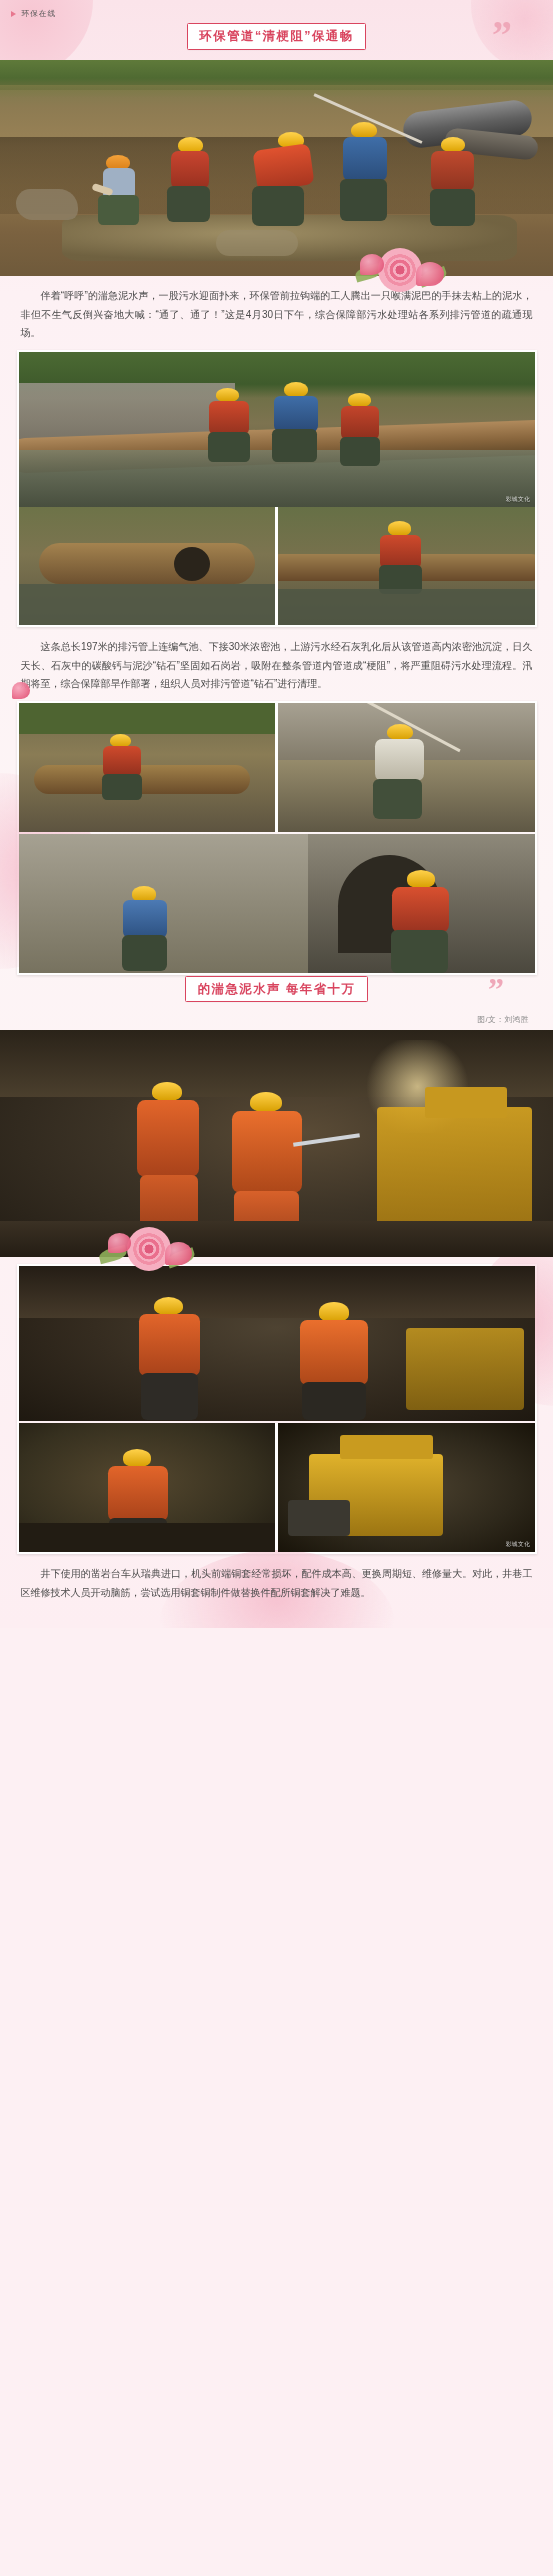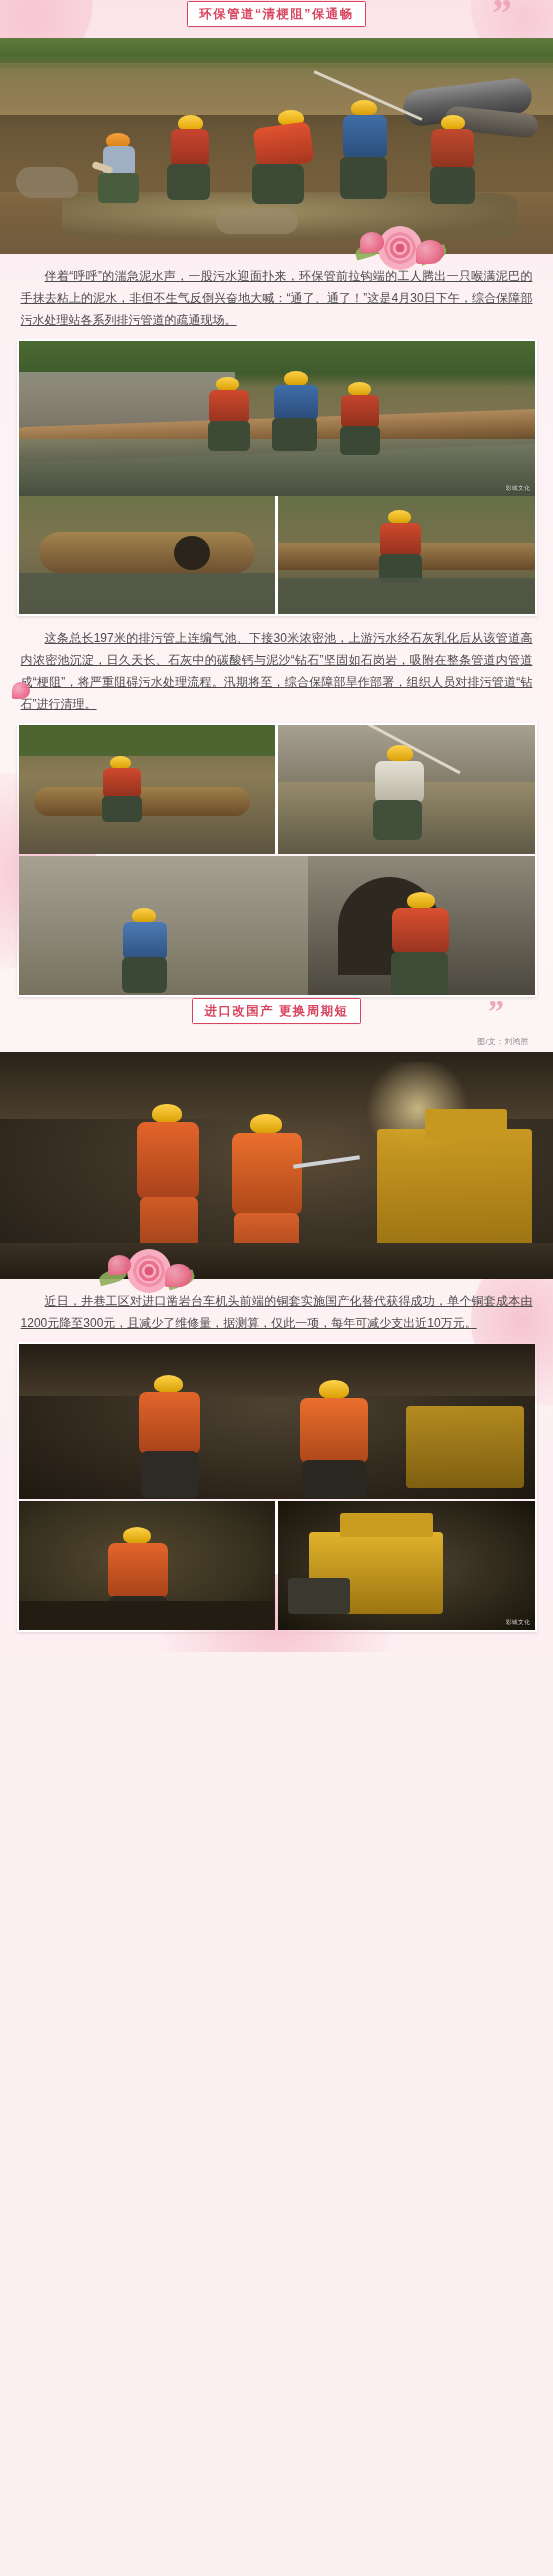--- a/index.html
+++ b/index.html
@@ -132,29 +132,28 @@
     width: 520px;
     margin: 7.2px auto 0 auto;
     border: 2.1px solid #ffffff;
     box-shadow: 0 0.5px 2.6px rgba(0,0,0,0.12);
     overflow: hidden;
   }
   .grid-2 { display: grid; grid-template-columns: 1fr 1fr; gap: 2.1px; background: #fff; }
 
   
   p.body {
-    font-size: 12px;
+    font-size: 10px;
     line-height: 1.85;
     color: #4b4b4b;
     margin: 11.3px 20.6px 5.2px 20.6px;
     text-align: justify;
     text-indent: 2em;
     position: relative;
     z-index: 2;
-    text-decoration: underline;
   }
   .sign {
     text-align: right;
     margin: 7.2px 24px 5.2px 0;
     font-size: 7.7px;
     color: #8a8a8a;
     letter-spacing: 0.5px;
     position: relative;
     z-index: 2;
   }
@@ -200,20 +199,24 @@
 
 <div class="page">
 
   <div class="blob blob-tl"></div>
   <div class="blob blob-tr"></div>
   <div class="blob blob-mid"></div>
   <div class="blob blob-mid2"></div>
 
   <div class="blob blob-bottom"></div>
 
+  <div class="sec-head">
+    <span class="tri"></span>
+    <span class="kicker">环保在线</span>
+  </div>
 
   <div class="title-row">
     <div class="title-box">环保管道“清梗阻”保通畅</div>
     <div class="quote-mark">”</div>
   </div>
 
   <div class="photo-band">
     <div class="photo full-photo">
       <div class="scene">
 
@@ -382,21 +385,21 @@
           <div style="position:absolute;left:10.3px;top:49px;width:45px;height:36px;background:#3b4835;border-radius:6.2px;"></div>
         </div>
       </div>
       <span class="cap"></span>
     </div>
   </div>
 
 
 
   <div class="title-row">
-    <div class="title-box">进口改国产 更换周期短</div>
+    <div class="title-box">的湍急泥水声 每年省十万</div>
     <div class="quote-mark small">”</div>
   </div>
 
   <div class="sign">图/文：刘鸿胜</div>
 
   <div class="photo-band">
     <div class="photo full-photo" style="height:227px;">
       <div class="scene">
         <div style="position:absolute;inset:0;background:radial-gradient(ellipse at 55% 45%, #5a4b36 0%, #3c3326 45%, #221c14 100%);"></div>
 
@@ -426,21 +429,20 @@
 
     <div class="flower" style="left:98px;bottom:-24px;width:98px;height:62px;">
       <div class="leaf" style="left:1px;top:29px;transform:rotate(-14deg);"></div>
       <div class="leaf" style="right:1px;top:32px;transform:rotate(162deg);"></div>
       <div class="rose" style="left:29px;top:8.2px;"></div>
       <div class="petal" style="left:67px;top:23px;width:27px;height:23px;"></div>
       <div class="petal" style="left:10.3px;top:14.4px;width:23px;height:19.6px;"></div>
     </div>
   </div>
 
-  <p class="body">近日，井巷工区对进口凿岩台车机头前端的铜套实施国产化替代获得成功，单个铜套成本由1200元降至300元，且减少了维修量，据测算，仅此一项，每年可减少支出近10万元。</p>
 
   <div class="framed">
     <div class="photo" style="height:155px;">
       <div class="scene">
         <div style="position:absolute;inset:0;background:radial-gradient(ellipse at 50% 40%, #4e4332 0%, #352c20 50%, #1e1810 100%);"></div>
         <div style="position:absolute;left:0;right:0;top:0;height:52px;background:linear-gradient(180deg,#241d15,#463a2a);"></div>
         <div class="figure" style="left:108px;top:31px;width:88px;height:124px;">
           <div class="hardhat" style="left:27px;top:0;width:29px;height:18.5px;background:linear-gradient(180deg,#ffd24b,#d79e00);"></div>
           <div style="position:absolute;left:12.4px;top:17.5px;width:61px;height:62px;background:linear-gradient(180deg,#e2652a,#a8421a);border-radius:7.2px;"></div>
           <div style="position:absolute;left:14.4px;top:76px;width:57px;height:47px;background:#2e2b26;border-radius:6.2px;"></div>
@@ -471,15 +473,16 @@
           <div style="position:absolute;inset:0;background:radial-gradient(ellipse at 50% 50%, #4d4330 0%, #2e281b 60%, #181309 100%);"></div>
           <div style="position:absolute;left:31px;top:31px;width:134px;height:82px;background:linear-gradient(180deg,#e0b22b,#9c7512);border-radius:4.1px;"></div>
           <div style="position:absolute;left:62px;top:12.4px;width:93px;height:24px;background:#c99b1f;border-radius:3.1px;"></div>
           <div style="position:absolute;left:10.3px;top:77px;width:62px;height:36px;background:#3b3830;border-radius:4.1px;"></div>
         </div>
         <span class="cap">彩城文化</span>
       </div>
     </div>
   </div>
 
+  <p class="body">井下使用的凿岩台车从瑞典进口，机头前端铜套经常损坏，配件成本高、更换周期短、维修量大。对此，井巷工区维修技术人员开动脑筋，尝试选用铜套铜制件做替换件配所铜套解决了难题。</p>
 
 </div>
 
 
 </body></html>

